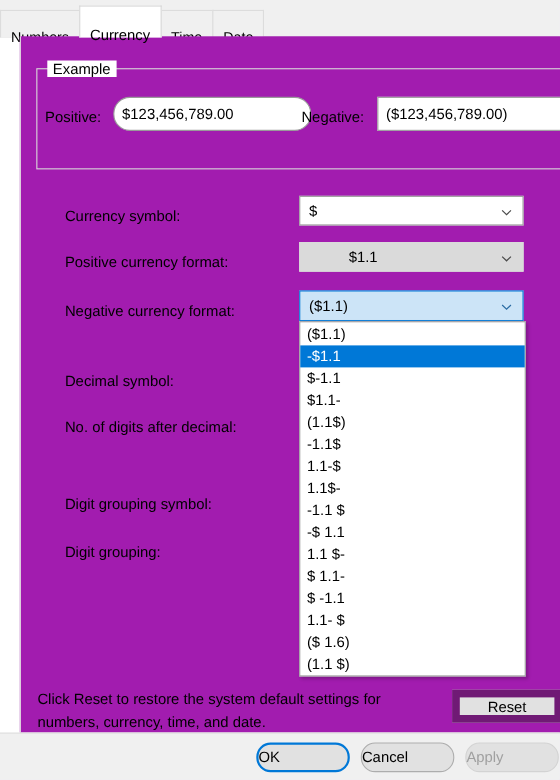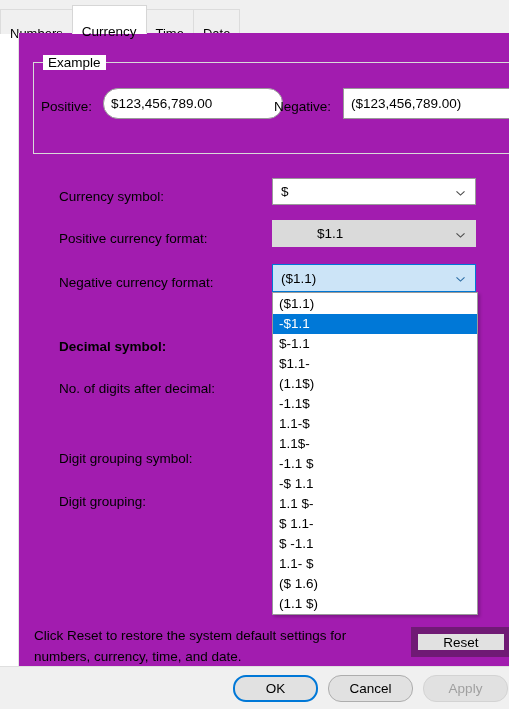--- a/index.html
+++ b/index.html
@@ -201,21 +201,20 @@
     box-sizing: border-box;
   }
   .btn {
     position: absolute;
     top: 8px;
     height: 27px;
     width: 85px;
     font-size: 13.5px;
     display: flex;
     align-items: center;
-    justify-content: center;
     box-sizing: border-box;
     font-family: "Liberation Sans", sans-serif;
     border-radius: 13px;
   }
   .btn-default {
     background: #e1e1e1;
     border: 2px solid #0078d7;
     color: #000;
   }
   .btn-normal {
@@ -275,21 +274,21 @@
   <div class="field-label" style="left:40px; top:242px;">Negative currency format:</div>
   <div class="combo combo-open" style="left:253px; top:231px; width:204px; height:28px;">
     <span>($1.1)</span>
     <span class="arrow">
       <svg width="11" height="11" viewBox="0 0 11 11">
           <path d="M1.5 3.8 L5.5 7.6 L9.5 3.8" stroke="#2b6ca3" stroke-width="1.1" fill="none"></path>
         </svg>
     </span>
   </div>
 
-  <div class="field-label" style="left:40px; top:306px;font-weight:bold;">Decimal symbol:</div>
+  <div class="field-label" style="left:40px; top:306px;">Decimal symbol:</div>
   <div class="field-label" style="left:40px; top:348px;text-align:right;">No. of digits after decimal:</div>
   <div class="field-label" style="left:40px; top:418px;">Digit grouping symbol:</div>
   <div class="field-label" style="left:40px; top:461px;">Digit grouping:</div>
 
   <div class="dropdown" style="left:253px; top:259px; width:206px; height:323px;">
     <div class="dd-item">($1.1)</div>
     <div class="dd-item selected">-$1.1</div>
     <div class="dd-item">$-1.1</div>
     <div class="dd-item">$1.1-</div>
     <div class="dd-item">(1.1$)</div>

